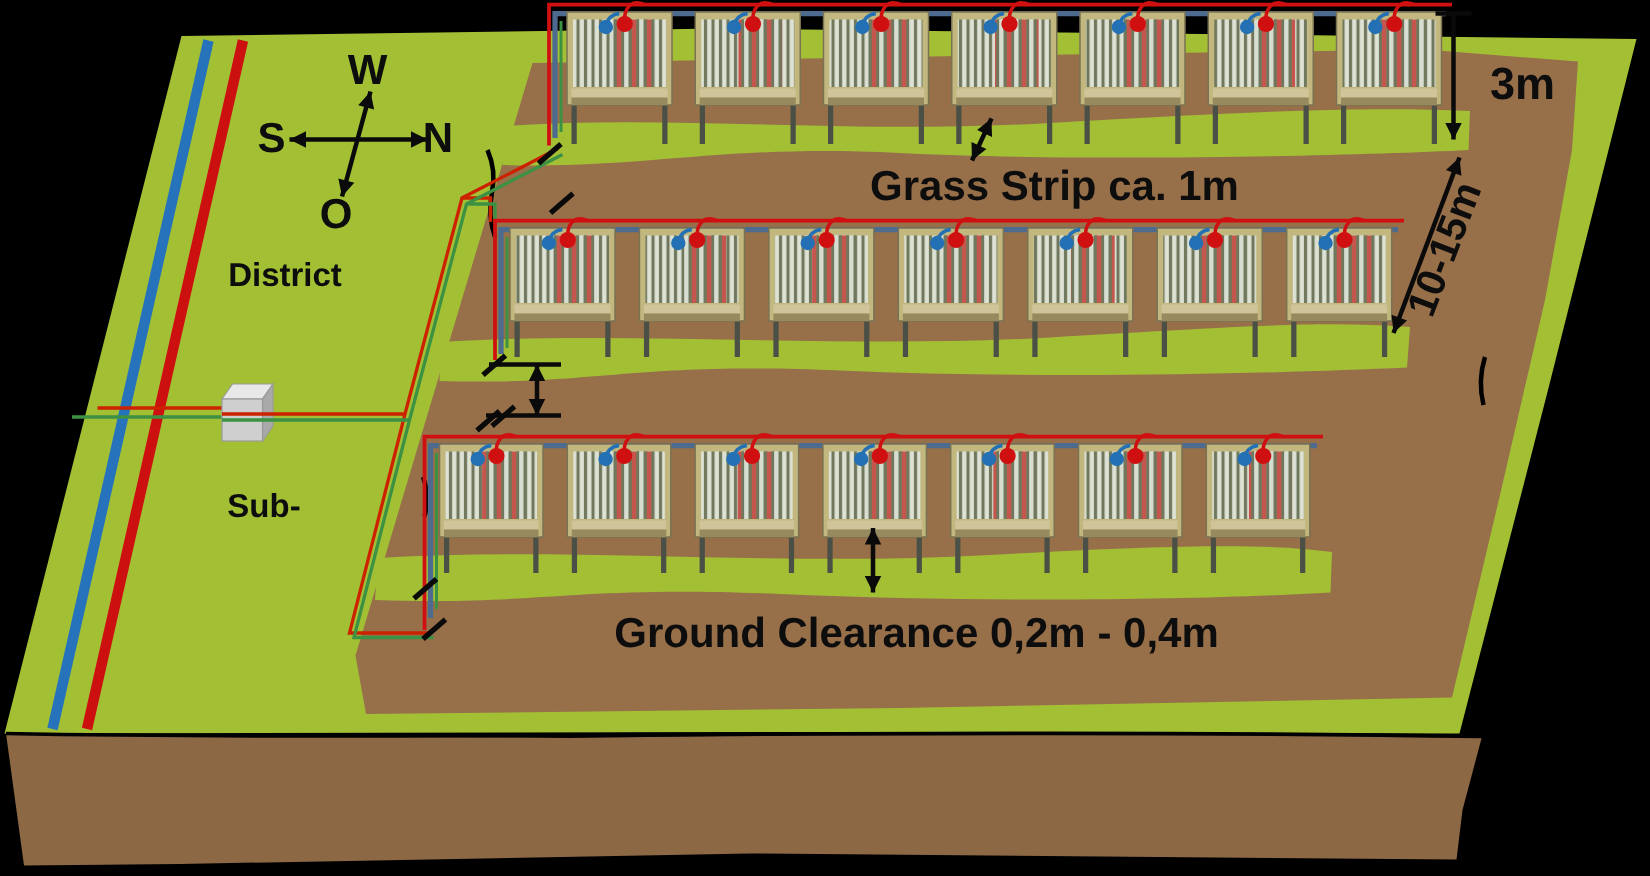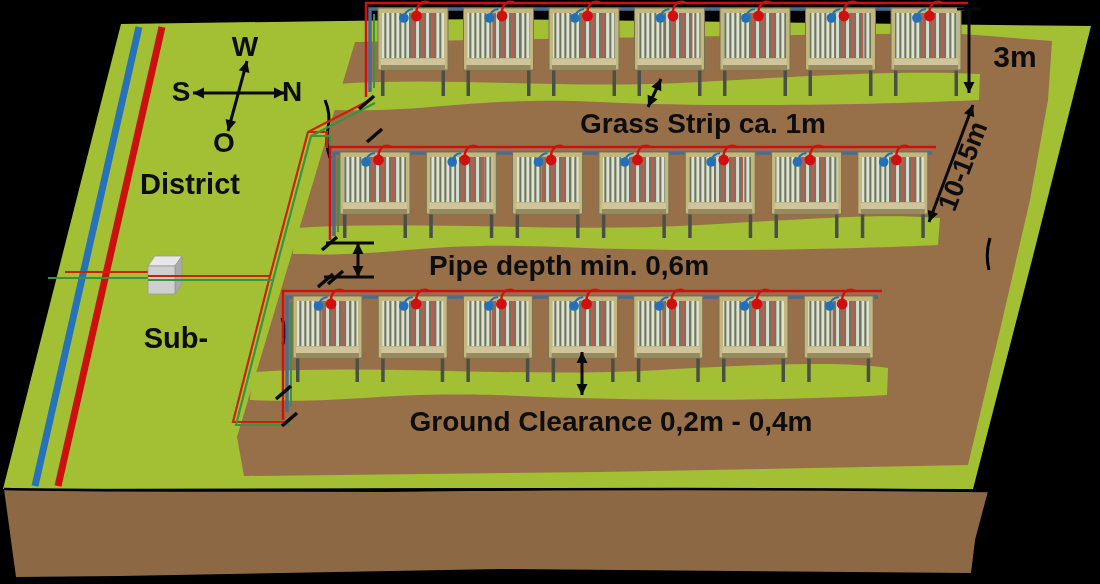--- a/index.html
+++ b/index.html
@@ -1,21 +1,21 @@
 <!DOCTYPE html>
 <html><head>
 <meta charset="utf-8">
 <style>
   html,body{margin:0;padding:0;background:#000;}
   #scene{position:relative;width:1100px;height:584px;background:#000;overflow:hidden;
          font-family:"Liberation Sans", sans-serif;}
   #scene svg{position:absolute;left:0;top:0;}
   .lbl{position:absolute;transform:translate(-50%,-50%);color:#0d0d0d;font-weight:700;
        white-space:nowrap;text-align:center;line-height:1.12;user-select:none;}
-  .f30{font-size:30px;} .f29{font-size:29px;} .f28{font-size:28px;} .f27{font-size:27px;}
+  .f30{font-size:30px;} .f29{font-size:22px;} .f28{font-size:28px;} .f27{font-size:27px;}
   .rot{transform:translate(-50%,-50%) rotate(-69deg);}
 </style>
 </head>
 <body>
 
 <div id="scene">
 
   <svg width="1100" height="584" viewBox="0 0 1100 584">
     <defs>
       <pattern id="pGray" width="5" height="45" patternUnits="userSpaceOnUse">
@@ -408,15 +408,14 @@
   <div class="lbl f28" style="left:292px;top:92px;">N</div>
   <div class="lbl f28" style="left:224px;top:143px;">O</div>
 
   <div class="lbl f29" style="left:190px;top:184px;">District</div>
 
   <div class="lbl f29" style="left:176px;top:320px;margin-top:18px;">Sub-</div>
 
   <div class="lbl f28" style="left:655px;top:124px;margin-left:48px;">Grass Strip ca. 1m</div>
   <div class="lbl f30" style="left:1005px;top:57px;margin-left:10px;">3m</div>
   <div class="lbl f27 rot" style="left:963px;top:166px;">10-15m</div>
-  <div class="lbl f28" style="left:569px;top:266px;">Pipe depth min. 0,6m</div>
   <div class="lbl f28" style="left:611px;top:422px;">Ground Clearance 0,2m - 0,4m</div>
 </div>
 
 </body></html>

